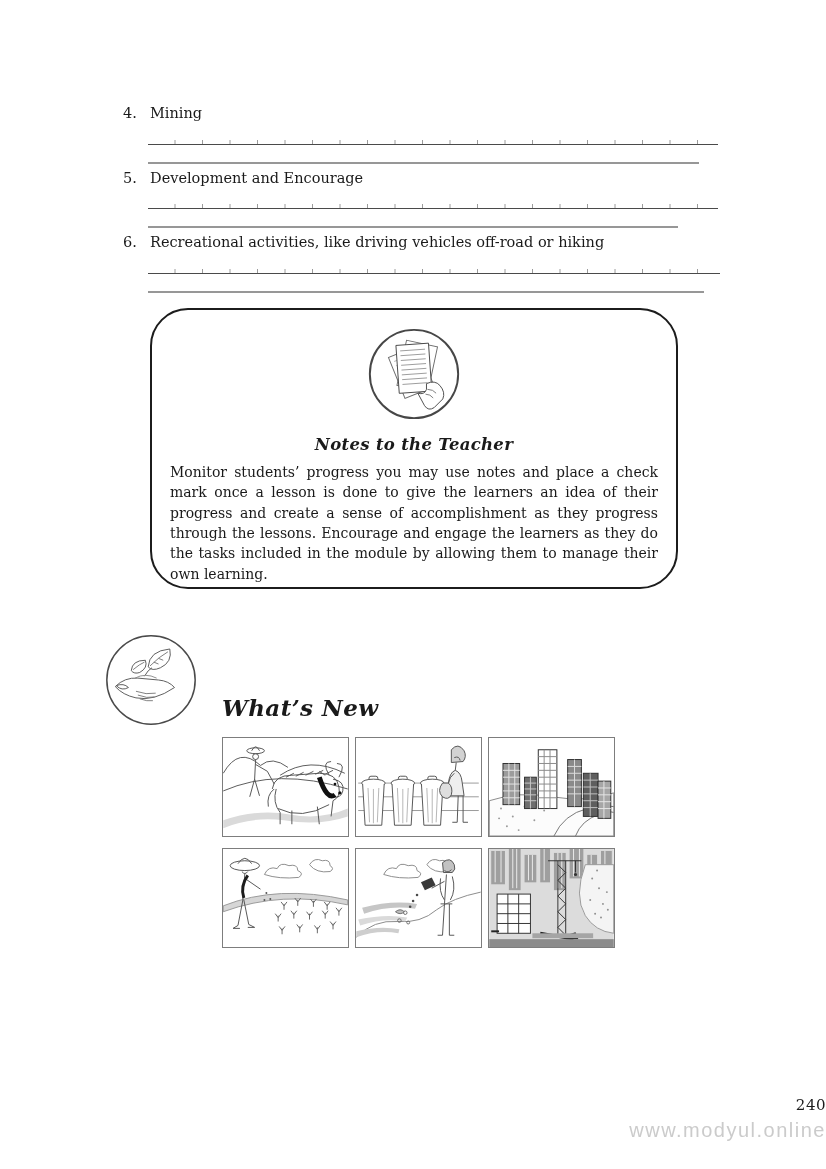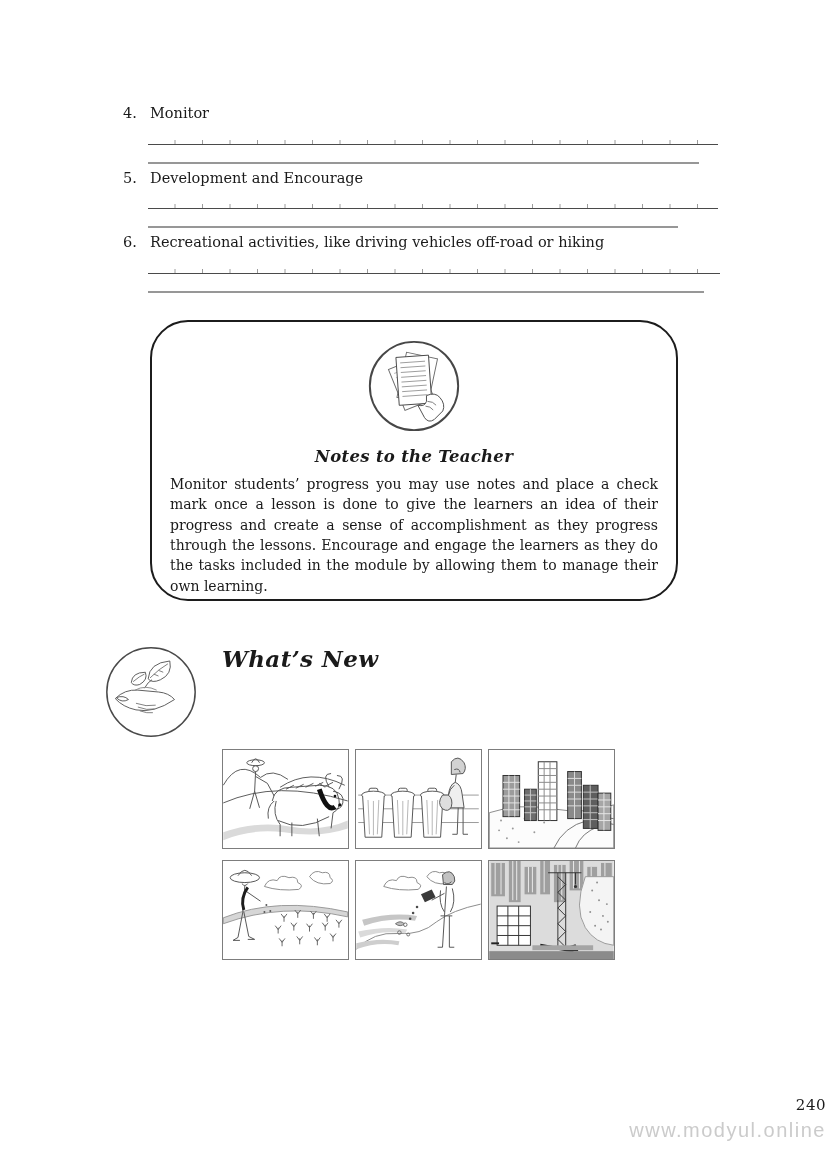--- a/index.html
+++ b/index.html
@@ -21,35 +21,35 @@
   .al1{
     height:4px;margin-top:18px;
     border-bottom:1px solid #4a4a4a;
     background-image:repeating-linear-gradient(90deg, transparent 0, transparent 26.5px, #9a9a9a 26.5px, #9a9a9a 27.5px);
     background-size:27.5px 4px;background-repeat:repeat-x;
   }
   .al2{height:0;border-top:2px solid #979797;margin-top:17px;}
 
   
   .notes-box{
-    margin:27px 0 0 50px;width:528px;height:281px;box-sizing:border-box;
+    margin:15px 0 0 50px;width:528px;height:281px;box-sizing:border-box;
     border:2px solid #1c1c1c;border-radius:38px;
   }
   .notes-icon{width:96px;height:96px;margin:16px auto 0 auto;}
   .notes-title{
     margin:13px 0 0 0;text-align:center;
     font-size:16.5px;font-weight:bold;font-style:italic;letter-spacing:.3px;
   }
   .notes-body{
     margin:8px 18px 0 18px;
     font-size:14px;line-height:1.45;text-align:justify;
   }
 
   
-  .whats-new-header{display:flex;align-items:flex-start;margin-top:44px;}
+  .whats-new-header{display:flex;align-items:flex-end;margin-top:44px;}
   .wn-icon{width:94px;height:94px;margin-left:4px;flex:0 0 94px;}
   .wn-title{
     margin:0 0 6px 24px;
     font-size:23px;font-weight:bold;font-style:italic;letter-spacing:.4px;
   }
 
   .intro{margin:29px 0 0 0;font-size:14.2px;line-height:1.43;text-align:justify;}
   .activity-title{margin:21px 0 0 0;font-size:14.5px;font-weight:bold;}
 
   
@@ -73,21 +73,21 @@
 </head>
 <body>
 
 <div class="page">
   <div class="content">
 
     <section class="numbered-list">
 
       <div class="list-item">
         <span class="num">4.</span>
-        <span class="txt">Monitor</span>
+        <span class="txt">Mining</span>
       </div>
       <div class="answer-line al1" style="width:570px"></div>
       <div class="answer-line al2" style="width:551px"></div>
 
       <div class="list-item">
         <span class="num">5.</span>
         <span class="txt">Development and Encourage</span>
       </div>
       <div class="answer-line al1" style="width:570px"></div>
       <div class="answer-line al2" style="width:530px"></div>

